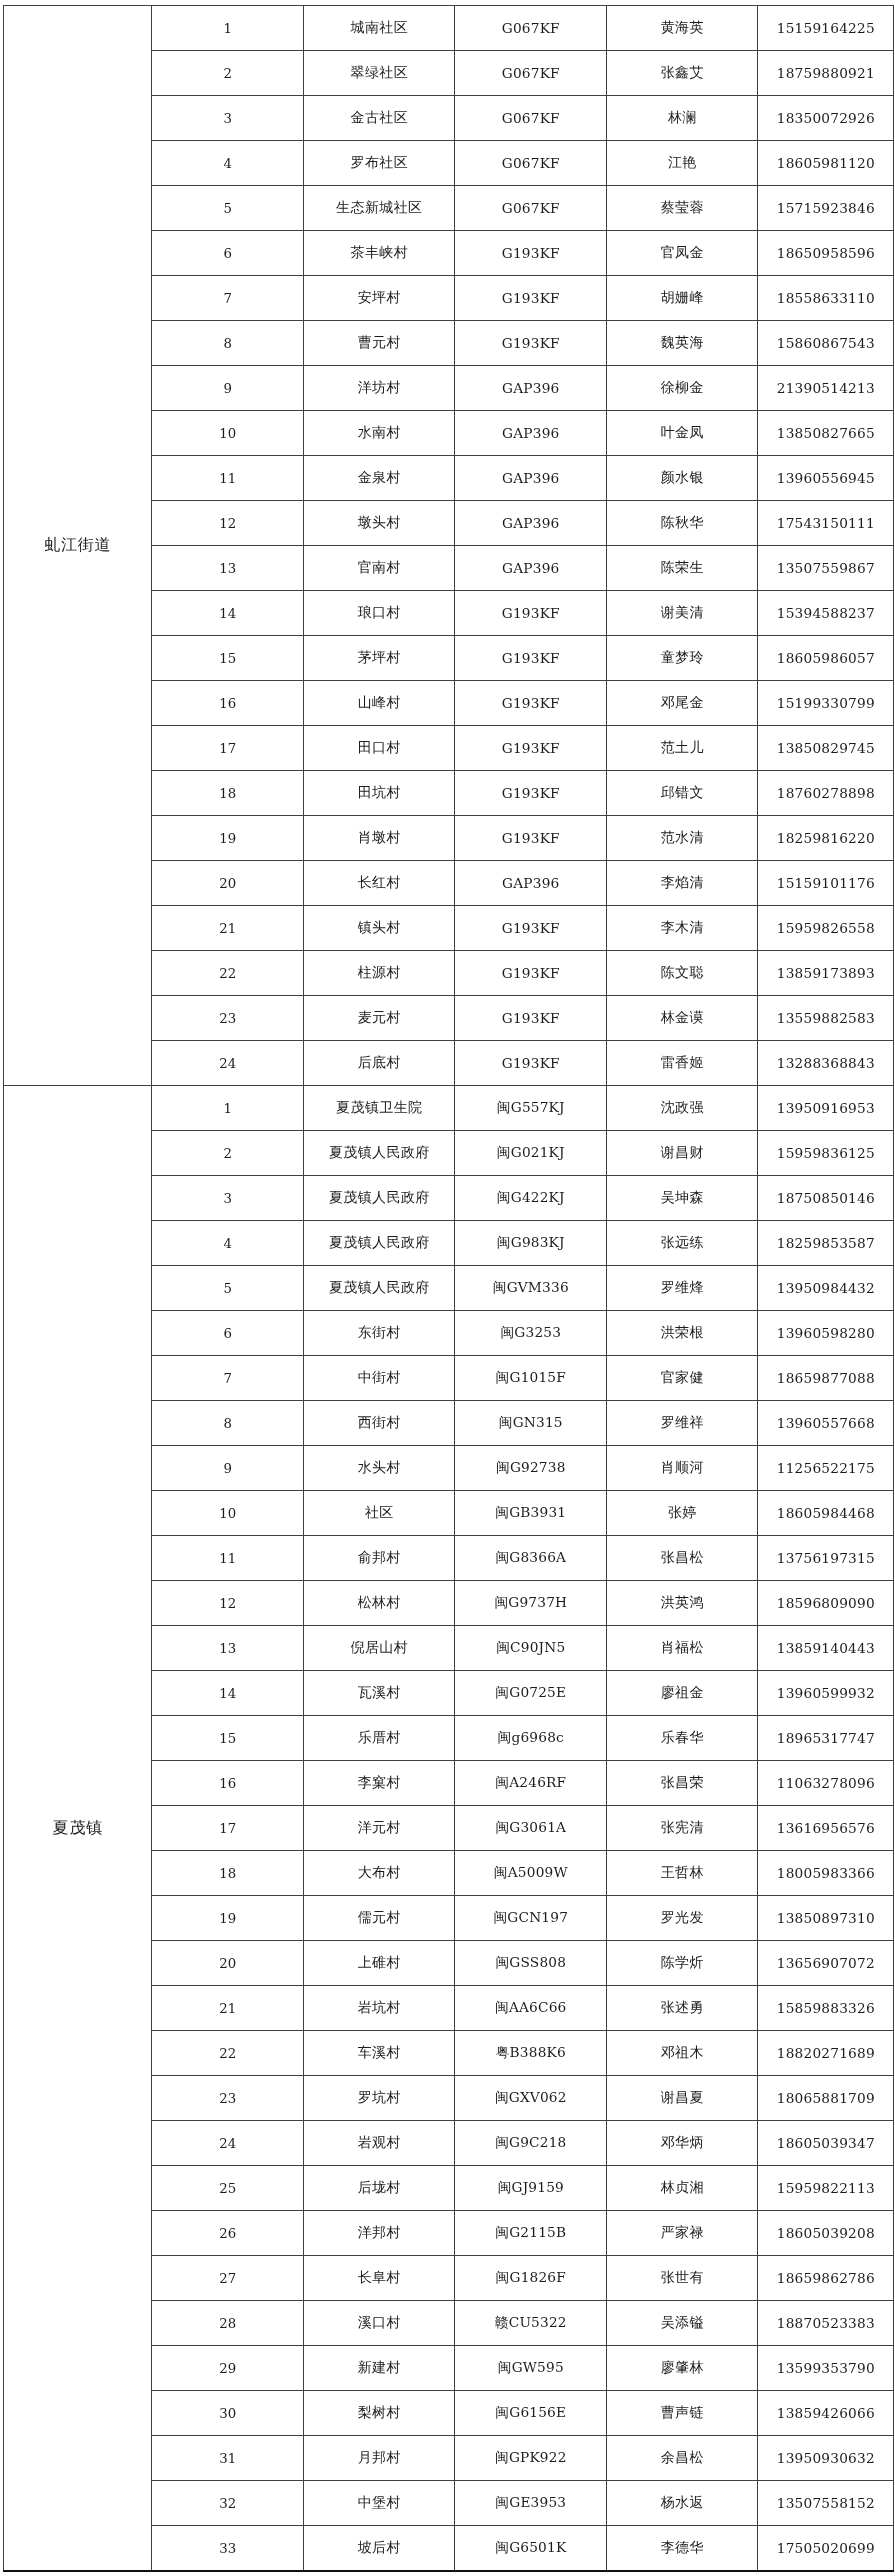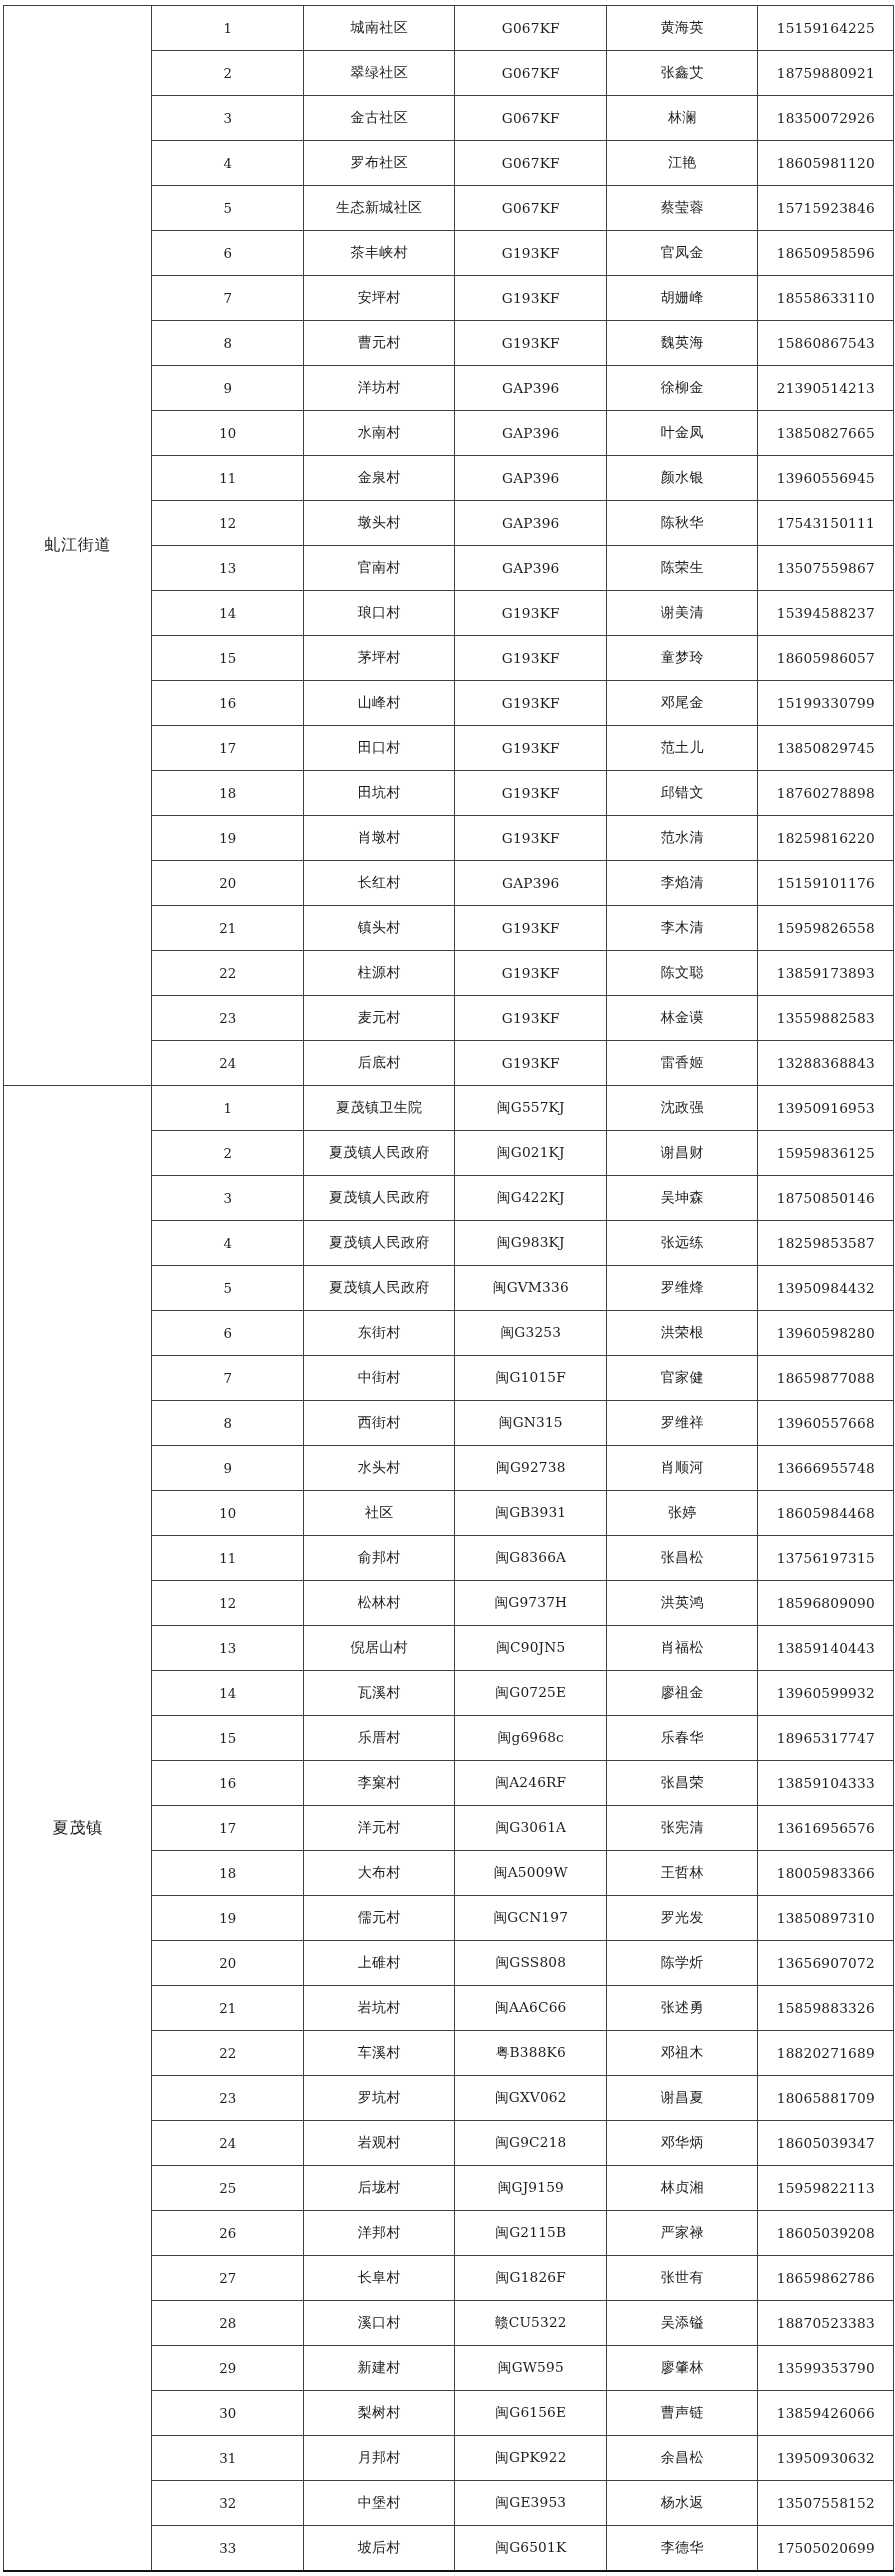--- a/index.html
+++ b/index.html
@@ -287,21 +287,21 @@
         <td class="c-unit">西街村</td>
         <td class="c-plate">闽GN315</td>
         <td class="c-name">罗维祥</td>
         <td class="c-phone">13960557668</td>
       </tr>
       <tr>
         <td class="c-no">9</td>
         <td class="c-unit">水头村</td>
         <td class="c-plate">闽G92738</td>
         <td class="c-name">肖顺河</td>
-        <td class="c-phone">13666955748</td>
+        <td class="c-phone">11256522175</td>
       </tr>
       <tr>
         <td class="c-no">10</td>
         <td class="c-unit">社区</td>
         <td class="c-plate">闽GB3931</td>
         <td class="c-name">张婷</td>
         <td class="c-phone">18605984468</td>
       </tr>
       <tr>
         <td class="c-no">11</td>
@@ -336,21 +336,21 @@
         <td class="c-unit">乐厝村</td>
         <td class="c-plate">闽g6968c</td>
         <td class="c-name">乐春华</td>
         <td class="c-phone">18965317747</td>
       </tr>
       <tr>
         <td class="c-no">16</td>
         <td class="c-unit">李窠村</td>
         <td class="c-plate">闽A246RF</td>
         <td class="c-name">张昌荣</td>
-        <td class="c-phone">13859104333</td>
+        <td class="c-phone">11063278096</td>
       </tr>
       <tr>
         <td class="c-no">17</td>
         <td class="c-unit">洋元村</td>
         <td class="c-plate">闽G3061A</td>
         <td class="c-name">张宪清</td>
         <td class="c-phone">13616956576</td>
       </tr>
       <tr>
         <td class="c-no">18</td>

